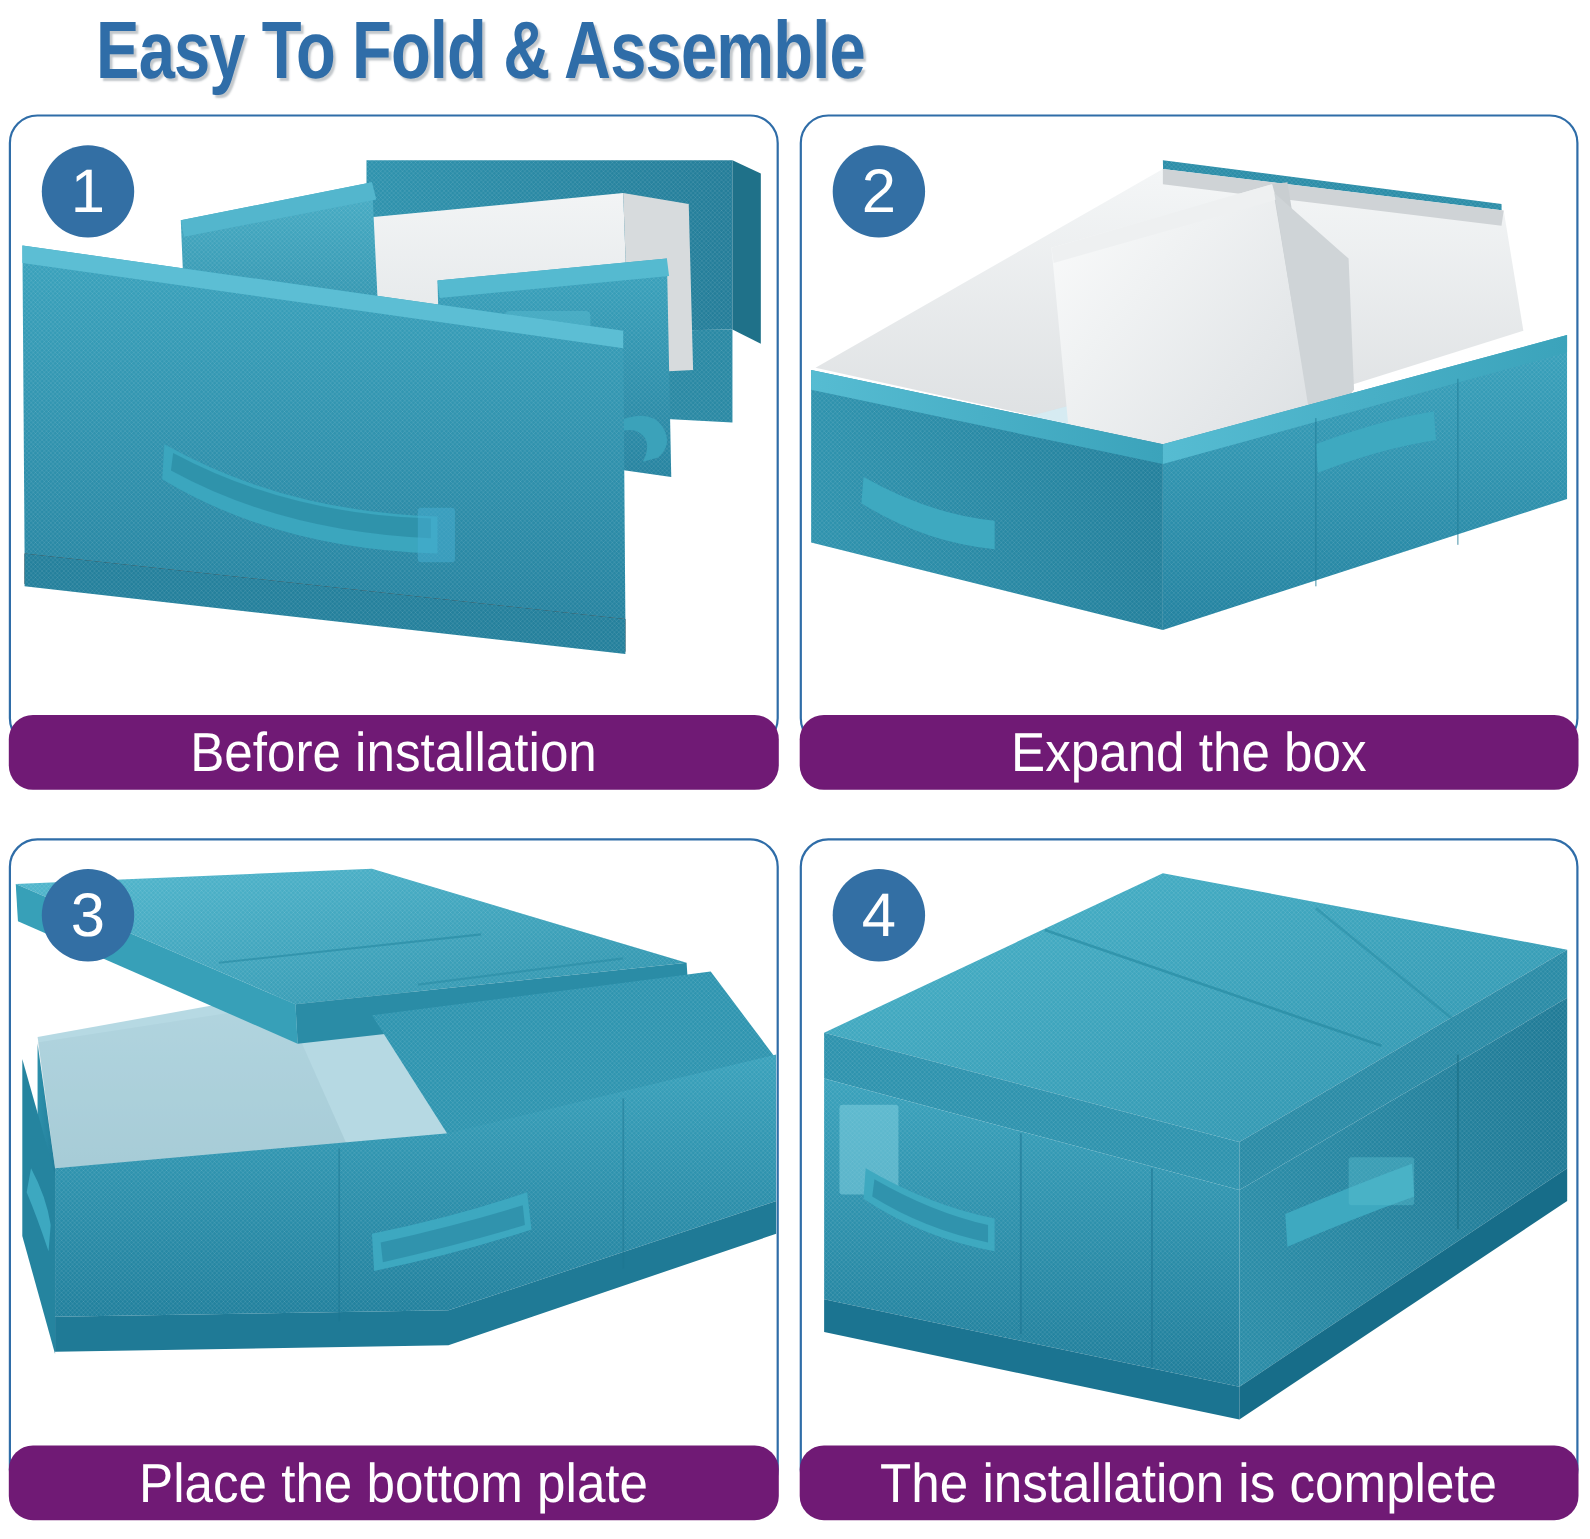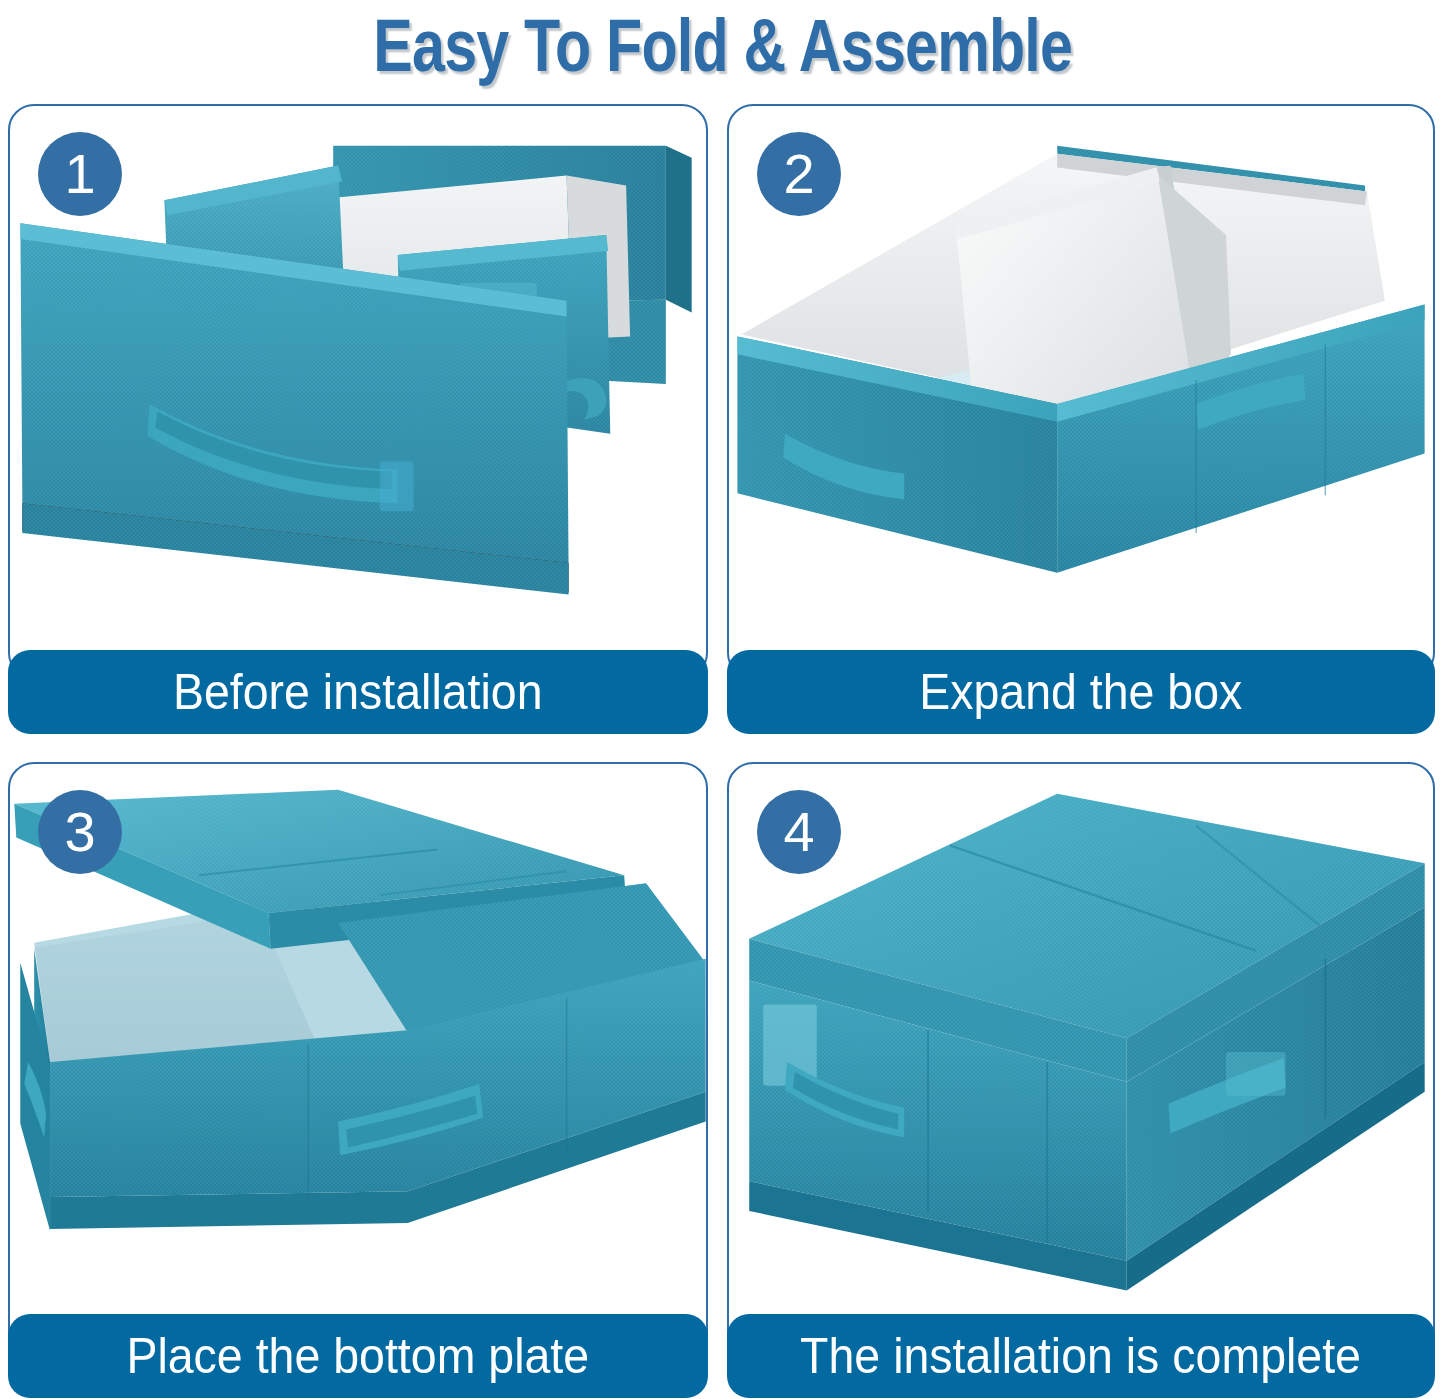--- a/index.html
+++ b/index.html
@@ -5,21 +5,21 @@
   html,body{margin:0;padding:0;background:#ffffff;}
   body{
     width:1445px;height:1399px;
     font-family:"Liberation Sans",sans-serif;
     overflow:hidden;position:relative;
   }
 
   
   .title-wrap{
     position:absolute;left:0;top:0;width:1445px;height:92px;
-    display:flex;align-items:center;justify-content:center;
+    display:flex;align-items:center;
   }
   .title{
     font-family:"Liberation Sans",sans-serif;
     font-weight:bold;
     font-size:74px;
     line-height:74px;
     color:#2f6da8;
     letter-spacing:-1px;
     transform:scaleX(0.80);
     transform-origin:center center;
@@ -55,23 +55,23 @@
 
   
   .photo{
     position:absolute;left:0;top:0;width:100%;height:100%;
     display:block;
   }
 
   
   .caption{
     position:absolute;
-    height:84px;
+    height:68px;
     border-radius:22px;
-    background:#0369a1;
+    background:#701a75;
     display:flex;align-items:center;justify-content:center;
     color:#ffffff;
     font-family:"Liberation Sans",sans-serif;
     font-size:50px;
     line-height:50px;
     white-space:nowrap;
     z-index:8;
   }
   .caption span{
     display:block;

